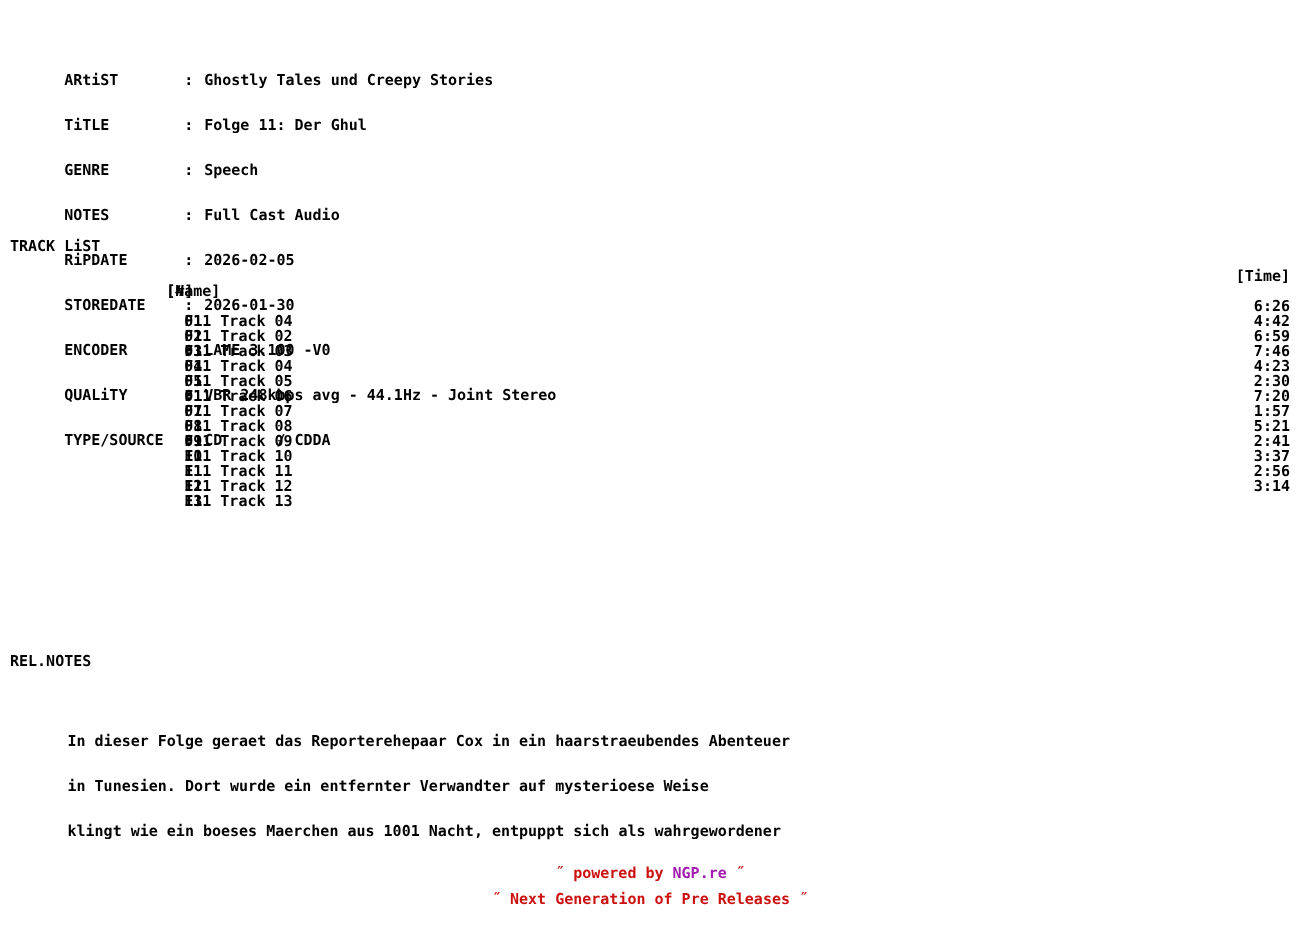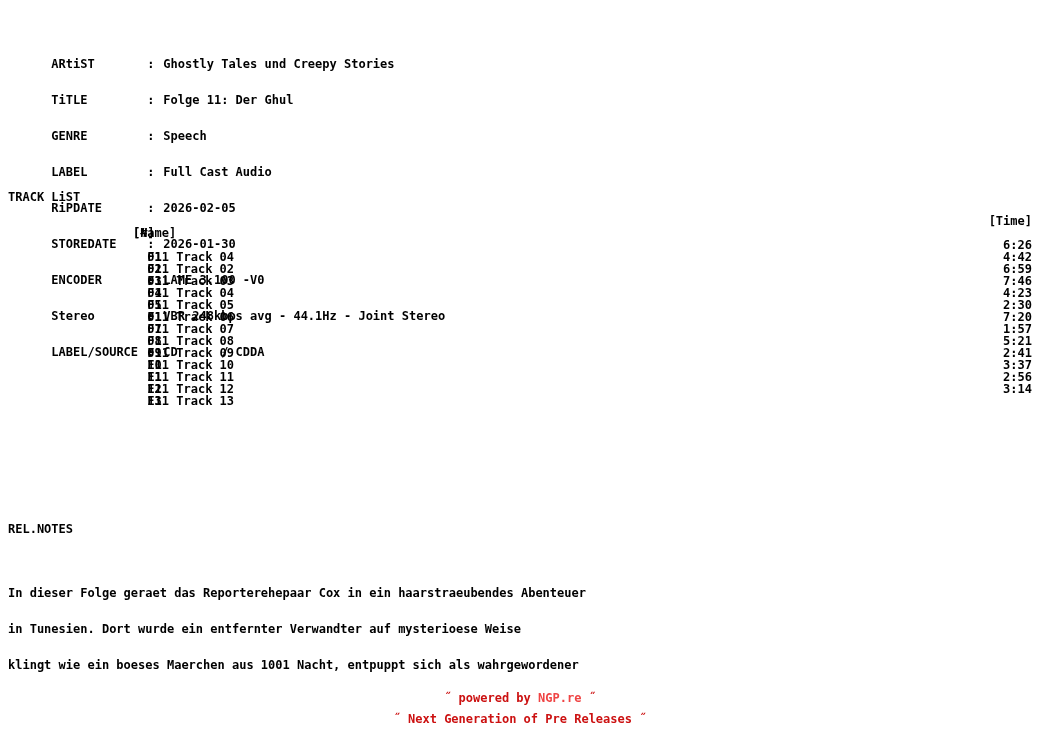--- a/index.html
+++ b/index.html
@@ -120,20 +120,21 @@
     top: 563px;
     width: 900px;
     line-height: 12px;
     white-space: pre-wrap;
   }
   .relnotes-body .nline {
     display: block;
     height: 12px;
     line-height: 12px;
     white-space: pre;
+    margin-left: 46px;
   }
 
   .footer {
     position: absolute;
     left: 0;
     top: 692px;
     width: 1040px;
     text-align: center;
     color: #cc1111;
     line-height: 12px;
@@ -141,56 +142,56 @@
   .footer .fline {
     display: block;
     height: 12px;
     line-height: 12px;
     white-space: pre;
   }
   .footer .fline.second {
     margin-top: 9px;
   }
   .brand {
-    color: #ef4444;
+    color: #a21caf;
     text-decoration: none;
   }
 </style>
 </head>
 <body>
 
 <div class="page">
 
   <div class="nfo-head">
     <span class="row">
       <span class="key">ARtiST</span><span class="sep">:</span><span class="val">Ghostly Tales und Creepy Stories</span>
     </span>
     <span class="row">
       <span class="key">TiTLE</span><span class="sep">:</span><span class="val">Folge 11: Der Ghul</span>
     </span>
     <span class="row">
       <span class="key">GENRE</span><span class="sep">:</span><span class="val">Speech</span>
     </span>
     <span class="row">
-      <span class="key">LABEL</span><span class="sep">:</span><span class="val">Full Cast Audio</span>
+      <span class="key">NOTES</span><span class="sep">:</span><span class="val">Full Cast Audio</span>
     </span>
     <span class="row">
       <span class="key">RiPDATE</span><span class="sep">:</span><span class="val">2026-02-05</span>
     </span>
     <span class="row">
       <span class="key">STOREDATE</span><span class="sep">:</span><span class="val">2026-01-30</span>
     </span>
     <span class="row">
       <span class="key">ENCODER</span><span class="sep">:</span><span class="val">LAME 3.100 -V0</span>
     </span>
     <span class="row">
-      <span class="key">Stereo</span><span class="sep">:</span><span class="val">VBR 248kbps avg - 44.1Hz - Joint Stereo</span>
-    </span>
-    <span class="row">
-      <span class="key">LABEL/SOURCE</span><span class="sep">:</span><span class="val">CD      / CDDA</span>
+      <span class="key">QUALiTY</span><span class="sep">:</span><span class="val">VBR 248kbps avg - 44.1Hz - Joint Stereo</span>
+    </span>
+    <span class="row">
+      <span class="key">TYPE/SOURCE</span><span class="sep">:</span><span class="val">CD      / CDDA</span>
     </span>
   </div>
 
   <div class="tracklist-title">TRACK LiST</div>
 
   <div class="track-head">
     <span class="th-num">[#]</span><span class="th-name">[Name]</span><span class="th-time">[Time]</span>
   </div>
 
   <div class="tracks">

